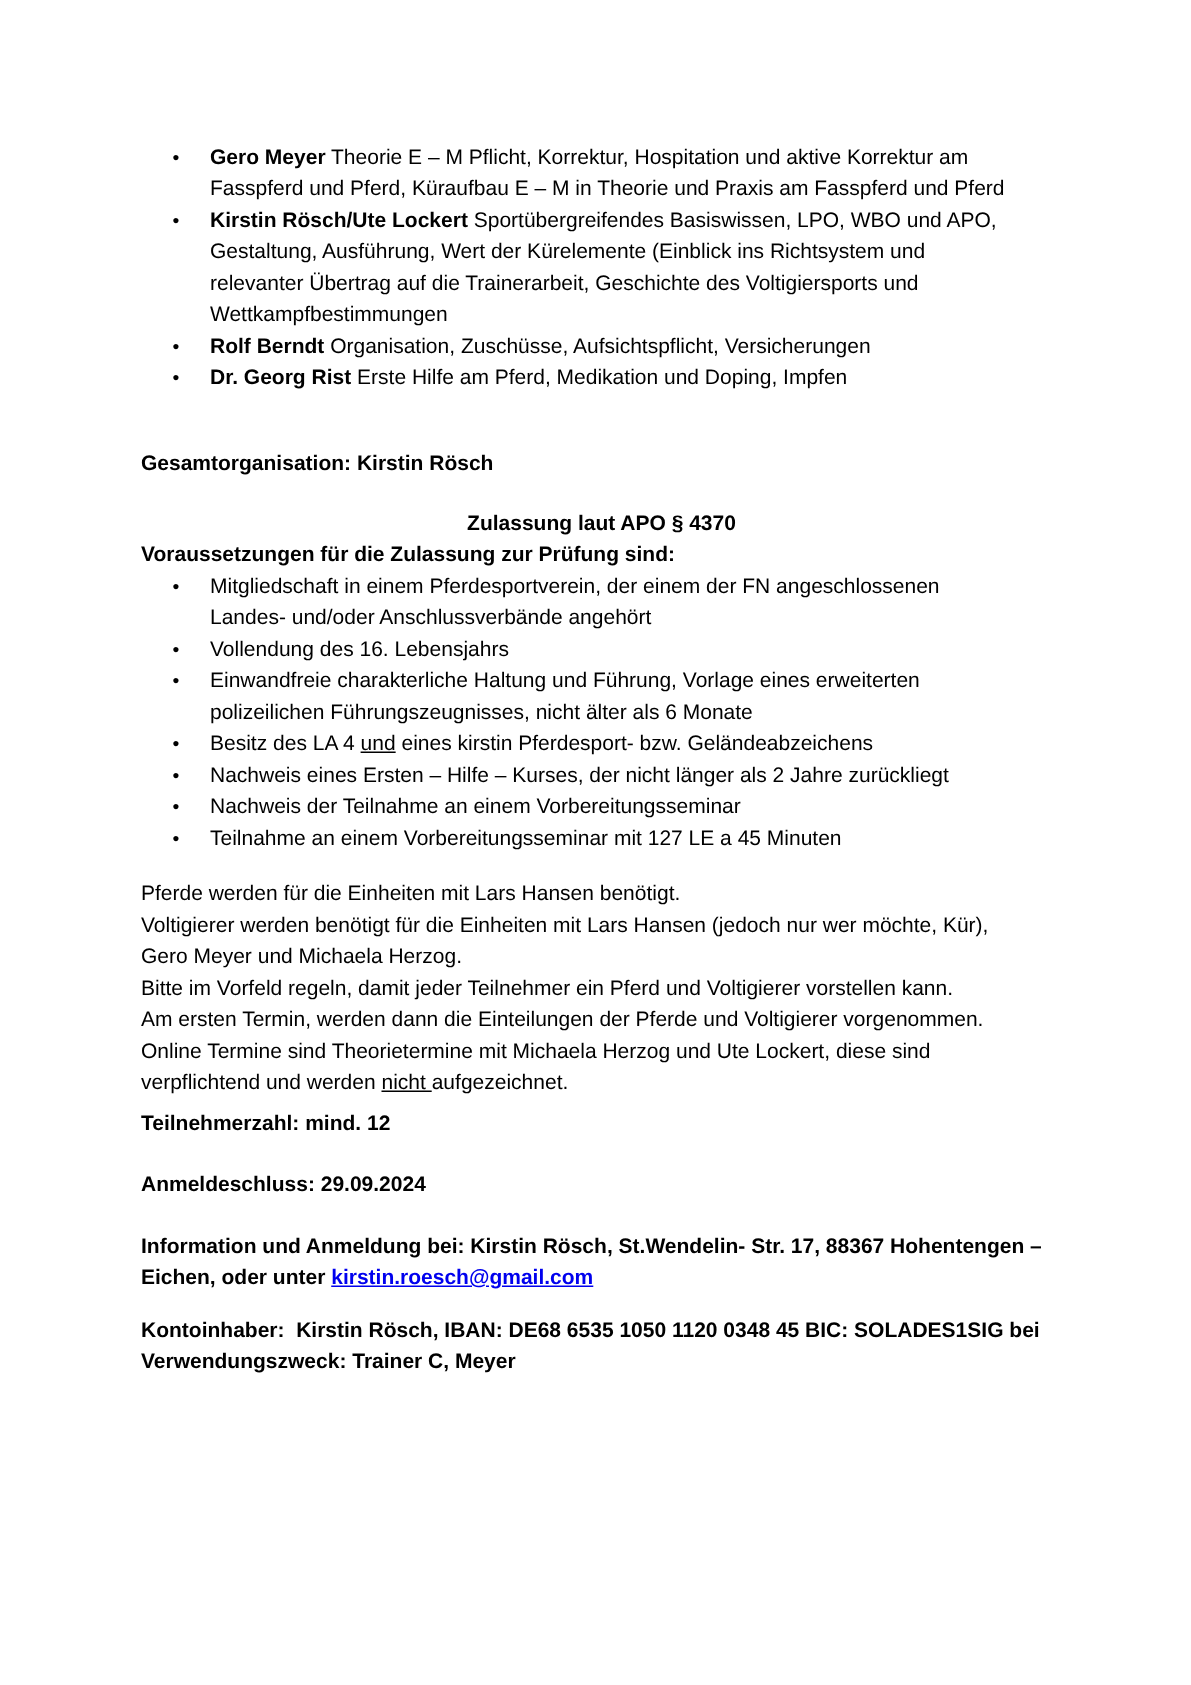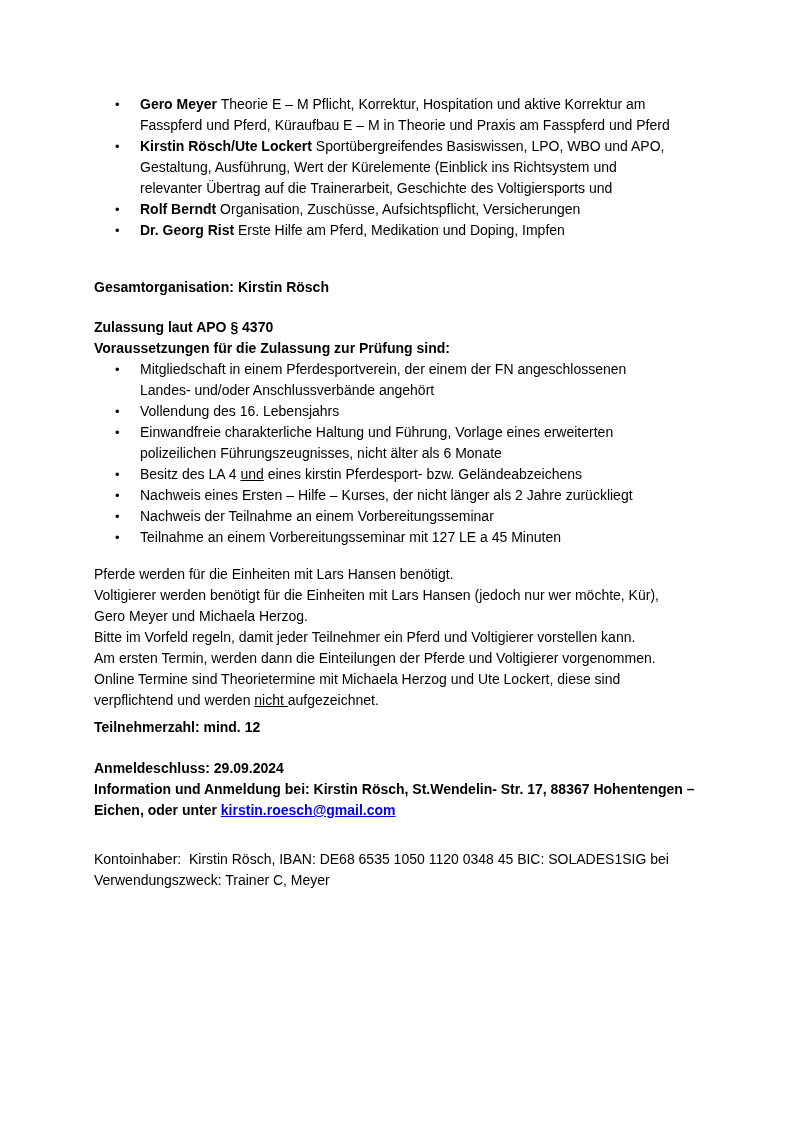--- a/index.html
+++ b/index.html
@@ -18,29 +18,29 @@
     overflow: hidden;
   }
   .line { white-space: pre-wrap; }
   .u { text-decoration: underline; }
   ul.bullets { list-style: none; margin: 0; padding: 0 0 0 21px; }
   ul.bullets li { display: flex; align-items: flex-start; }
   .b-marker { width: 25px; flex: 0 0 25px; font-size: 13px; }
   .b-body { flex: 1 1 auto; min-width: 0; }
   .sp-name { font-weight: bold; }
   .org-heading   { margin-top: 36px; font-weight: bold; }
-  .adm-heading   { margin-top: 19px; font-weight: bold; }
+  .adm-heading   { margin-top: 19px; font-weight: bold; text-align: center; }
   .adm-sub       { font-weight: bold; }
   .costs         { margin-top: 14px; font-weight: bold; }
   .horses        { margin-top: 16px; }
   .participants  { margin-top: 6px;  font-weight: bold; }
   .deadline      { margin-top: 20px; font-weight: bold; }
-  .info          { font-weight: bold; }
+  .info          { margin-top: 20px; font-weight: bold; }
   .confirmation  { margin-top: 15px; font-weight: bold; }
-  .account       { margin-top: 28px; font-weight: normal; }
+  .account       { margin-top: 14px; font-weight: bold; }
   a.email-link {
     color: #0000EE;
     font-weight: bold;
     text-decoration: underline;
     cursor: pointer;
   }
 </style>
 </head>
 <body>
 
@@ -53,20 +53,21 @@
           <div class="line"><b class="sp-name">Gero Meyer</b><span> Theorie E – M Pflicht, Korrektur, Hospitation und aktive Korrektur am</span></div>
           <div class="line">Fasspferd und Pferd, Küraufbau E – M in Theorie und Praxis am Fasspferd und Pferd</div>
         </div>
     </li>
     <li>
       <span class="b-marker">•</span>
       <div class="b-body">
           <div class="line"><b class="sp-name">Kirstin Rösch/Ute Lockert</b><span> Sportübergreifendes Basiswissen, LPO, WBO und APO,</span></div>
           <div class="line">Gestaltung, Ausführung, Wert der Kürelemente (Einblick ins Richtsystem und</div>
           <div class="line">relevanter Übertrag auf die Trainerarbeit, Geschichte des Voltigiersports und</div>
+          <div class="line">Wettkampfbestimmungen</div>
         </div>
     </li>
     <li>
       <span class="b-marker">•</span>
       <div class="b-body">
           <div class="line"><b class="sp-name">Rolf Berndt</b><span> Organisation, Zuschüsse, Aufsichtspflicht, Versicherungen</span></div>
         </div>
     </li>
     <li>
       <span class="b-marker">•</span>

